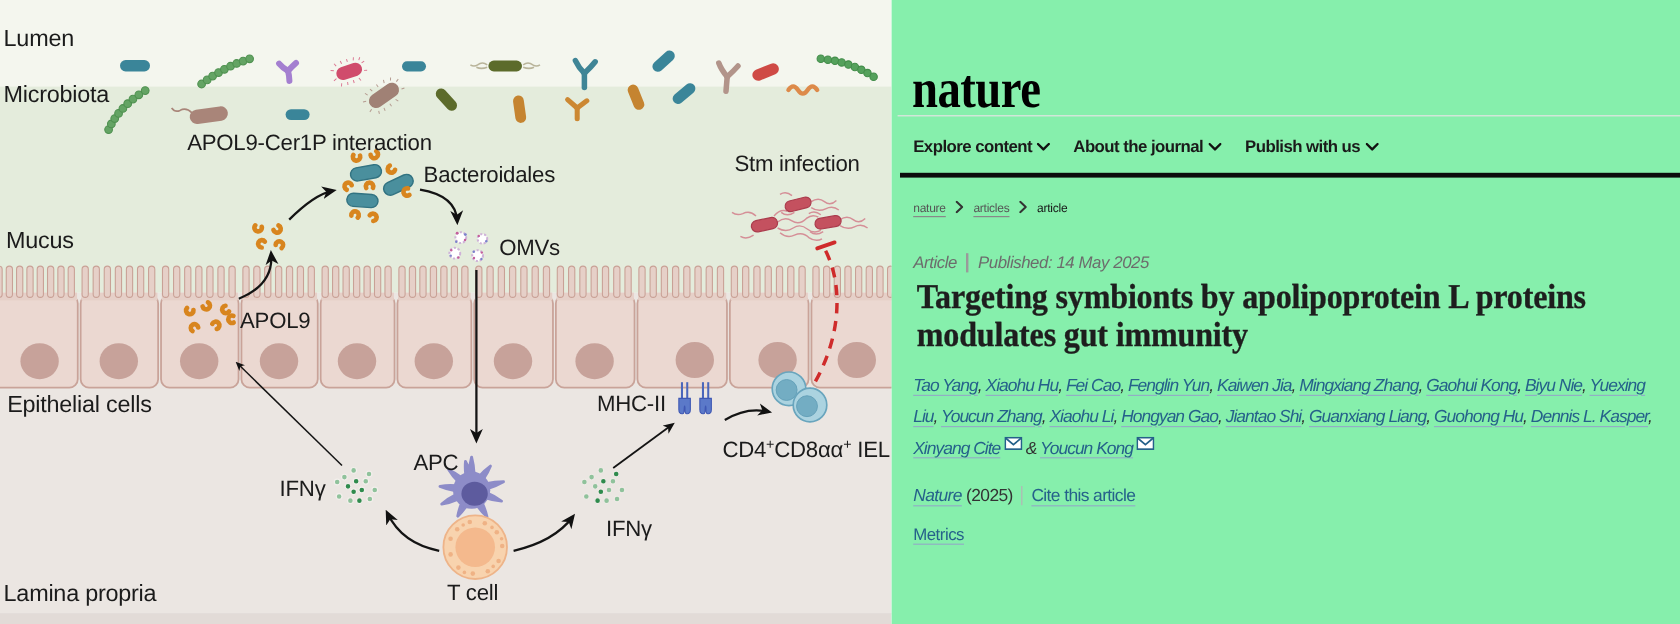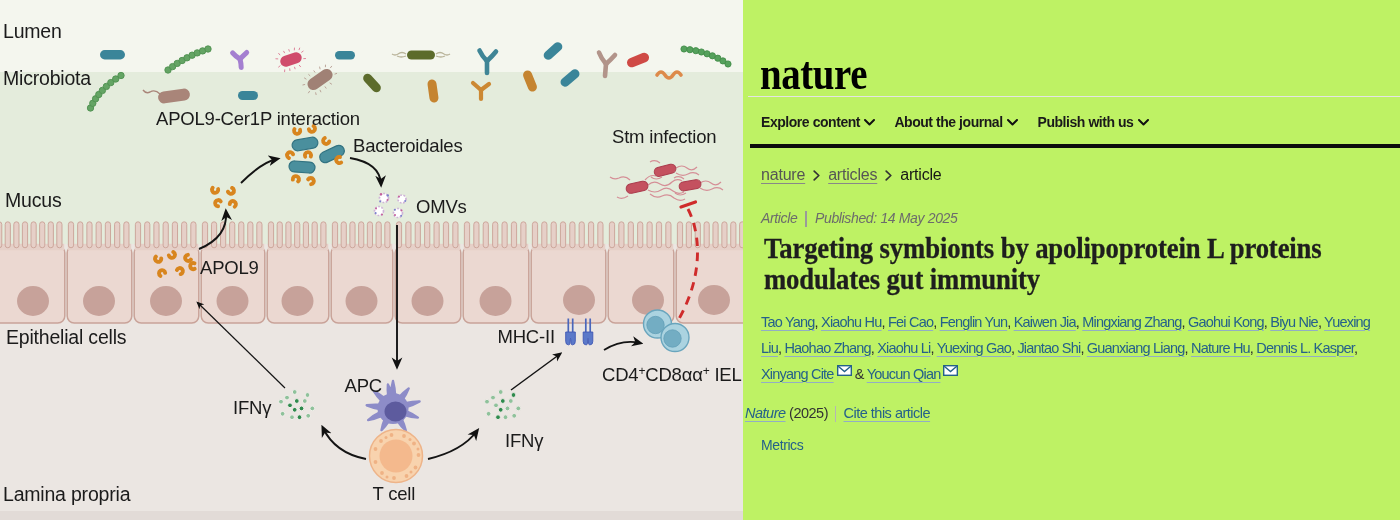--- a/index.html
+++ b/index.html
@@ -1,39 +1,39 @@
 <!DOCTYPE html>
 <html><head>
 <meta charset="utf-8">
 <style>
 html,body{margin:0;padding:0;}
 body{width:1400px;height:520px;overflow:hidden;font-family:"Liberation Sans",sans-serif;background:#fff;}
 #stage{position:relative;width:1400px;height:404px;border-radius:23px;}
 #diagram{position:absolute;left:0;top:0;}
-#panel{position:absolute;left:743px;top:0;width:657px;height:520px;background:#bef264;}
+#panel{position:absolute;left:743px;top:0;width:657px;height:520px;background:#86efac;}
 .logo{position:absolute;left:17px;top:47px;font-family:"Liberation Serif",serif;font-weight:700;font-size:46px;letter-spacing:-0.5px;color:#000;transform:scaleX(0.846);transform-origin:0 0;}
 .hairline{position:absolute;left:5px;top:96px;width:652px;height:1px;background:#e4e4e4;}
 .nav{position:absolute;left:18px;top:114px;font-size:14px;font-weight:700;color:#1a1a1a;letter-spacing:-0.45px;}
 .nav span.item{margin-right:16px;text-align:center;}
 .caret{display:inline-block;margin-left:1px;position:relative;top:-1px;}
 .blackbar{position:absolute;left:7px;top:143.5px;width:650px;height:4.5px;background:#0c0c0c;}
-.crumbs{position:absolute;left:18px;top:166px;font-size:16px;color:#555;letter-spacing:-0.2px;}
+.crumbs{position:absolute;left:18px;top:166px;font-size:10px;color:#555;letter-spacing:-0.2px;}
 .crumbs a{color:#555;text-decoration:underline;text-underline-offset:3px;text-decoration-color:#888;}
 .crumbs .sep{display:inline-block;margin:0 8px;position:relative;top:0.5px;}
 .crumbs .cur{color:#161616;}
 .meta{position:absolute;left:18px;top:210px;font-size:14px;color:#6c6c6c;letter-spacing:-0.35px;font-style:italic;}
 .meta .bar{display:inline-block;width:1.5px;height:16px;background:#9a9a9a;margin:0 8px -3.5px 8px;}
 .title{position:absolute;left:20.5px;top:233px;width:680px;font-family:"Liberation Serif",serif;font-weight:700;font-size:29px;line-height:31px;color:#1e1e1e;letter-spacing:-0.15px;transform:scaleX(0.921);transform-origin:0 0;-webkit-text-stroke:0.3px #1e1e1e;}
-.authors{position:absolute;left:18px;top:308.5px;width:640px;font-size:14.5px;line-height:26px;color:#2b2b2b;letter-spacing:-0.8px;}
+.authors{position:absolute;left:18px;top:308.5px;width:640px;font-size:14.5px;line-height:26px;color:#2b2b2b;letter-spacing:-0.8px;font-style:italic;}
 .authors a{color:#25618a;text-decoration:underline;text-underline-offset:3px;text-decoration-color:#92aec4;text-decoration-thickness:1px;}
-.cite{position:absolute;left:2px;top:405px;font-size:14.5px;color:#333;letter-spacing:-0.5px;}
+.cite{position:absolute;left:18px;top:405px;font-size:14.5px;color:#333;letter-spacing:-0.5px;}
 .cite a{color:#25618a;text-decoration:underline;text-underline-offset:3px;text-decoration-color:#92aec4;}
 .cite .bar{display:inline-block;width:1.5px;height:16px;background:#b5b5b5;margin:0 7px -3.5px 7px;}
 .metrics{position:absolute;left:18px;top:437px;font-size:14px;letter-spacing:-0.4px;}
-.metrics a{color:#25618a;text-underline-offset:3px;text-decoration-color:#92aec4;}
+.metrics a{color:#25618a;text-decoration:underline;text-underline-offset:3px;text-decoration-color:#92aec4;}
 .env{position:relative;top:-3px;margin-left:3px;}
 </style>
 </head>
 <body>
 <div id="stage">
 <svg id="diagram" width="743" height="520" viewBox="0 0 743 520">
 <defs>
 <marker id="ah" viewBox="0 0 10 10" refX="7" refY="5" markerWidth="6.4" markerHeight="6.4" orient="auto-start-reverse">
   <path d="M0,0.6 L10,5 L0,9.4 L2.8,5 Z" fill="#111"></path>
 </marker>
@@ -495,25 +495,25 @@
 <div class="blackbar"></div>
 <div class="crumbs"><a>nature</a><span class="sep"><svg width="7" height="11" viewBox="0 0 7 11">
             <path d="M1.2,1.2 L5.8,5.5 L1.2,9.8" stroke="#333" stroke-width="1.7" fill="none" stroke-linecap="round" stroke-linejoin="round"></path>
           </svg></span><a>articles</a><span class="sep"><svg width="7" height="11" viewBox="0 0 7 11">
             <path d="M1.2,1.2 L5.8,5.5 L1.2,9.8" stroke="#333" stroke-width="1.7" fill="none" stroke-linecap="round" stroke-linejoin="round"></path>
           </svg></span><span class="cur">article</span></div>
 <div class="meta">Article<span class="bar"></span>Published: <span style="white-space:nowrap">14 May 2025</span></div>
 <div class="title">Targeting symbionts by apolipoprotein L proteins modulates gut immunity</div>
 <div class="authors">
 <a>Tao Yang</a>, <a>Xiaohu Hu</a>, <a>Fei Cao</a>, <a>Fenglin Yun</a>, <a>Kaiwen Jia</a>, <a>Mingxiang Zhang</a>, <a>Gaohui Kong</a>, <a>Biyu Nie</a>, <a>Yuexing</a><br>
-<a>Liu</a>, <a>Haohao Zhang</a>, <a>Xiaohu Li</a>, <a>Yuexing Gao</a>, <a>Jiantao Shi</a>, <a>Guanxiang Liang</a>, <a>Nature Hu</a>, <a>Dennis L. Kasper</a>,<br>
+<a>Liu</a>, <a>Youcun Zhang</a>, <a>Xiaohu Li</a>, <a>Hongyan Gao</a>, <a>Jiantao Shi</a>, <a>Guanxiang Liang</a>, <a>Guohong Hu</a>, <a>Dennis L. Kasper</a>,<br>
 <a>Xinyang Cite</a><svg class="env" width="15" height="11" viewBox="0 0 15 11">
           <rect x="0.7" y="0.7" width="13.6" height="9.6" fill="#fff" stroke="#25618a" stroke-width="1.4"></rect>
           <path d="M1.2,1.2 L7.5,6.6 L13.8,1.2" fill="none" stroke="#25618a" stroke-width="1.4"></path>
-        </svg> <span style="color:#333">&amp;</span> <a>Youcun Qian</a><svg class="env" width="15" height="11" viewBox="0 0 15 11">
+        </svg> <span style="color:#333">&amp;</span> <a>Youcun Kong</a><svg class="env" width="15" height="11" viewBox="0 0 15 11">
           <rect x="0.7" y="0.7" width="13.6" height="9.6" fill="#fff" stroke="#25618a" stroke-width="1.4"></rect>
           <path d="M1.2,1.2 L7.5,6.6 L13.8,1.2" fill="none" stroke="#25618a" stroke-width="1.4"></path>
         </svg>
 </div>
 <div class="cite"><a style="font-style:italic">Nature</a> (2025)<span class="bar"></span><a>Cite this article</a></div>
 <div class="metrics"><a>Metrics</a></div>
 </div>
 </div>
 
 </body></html>

